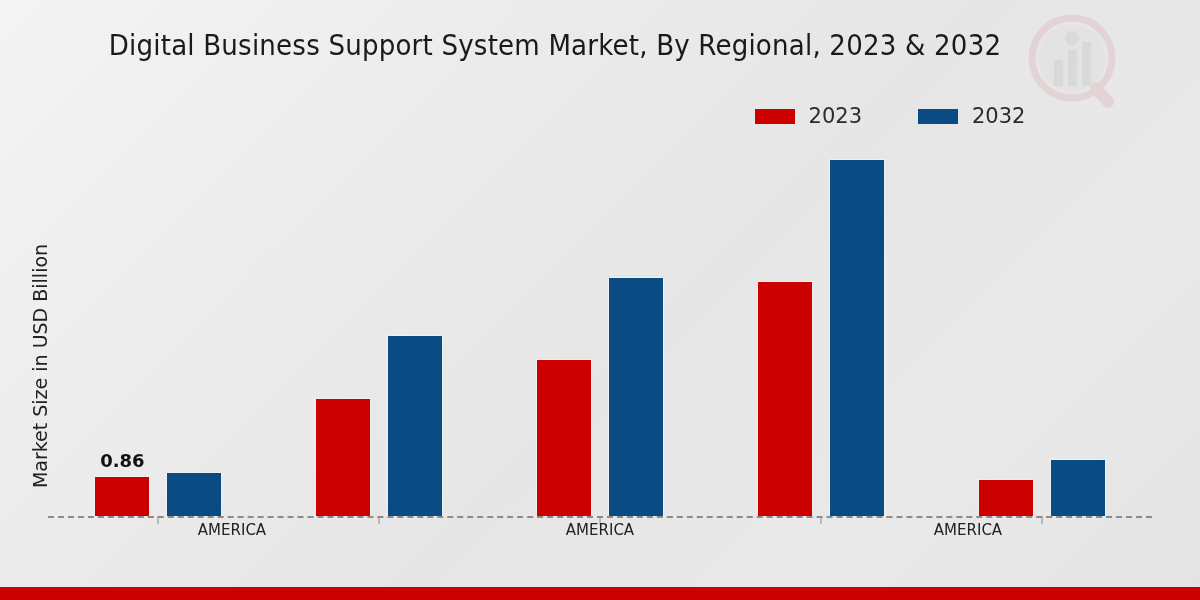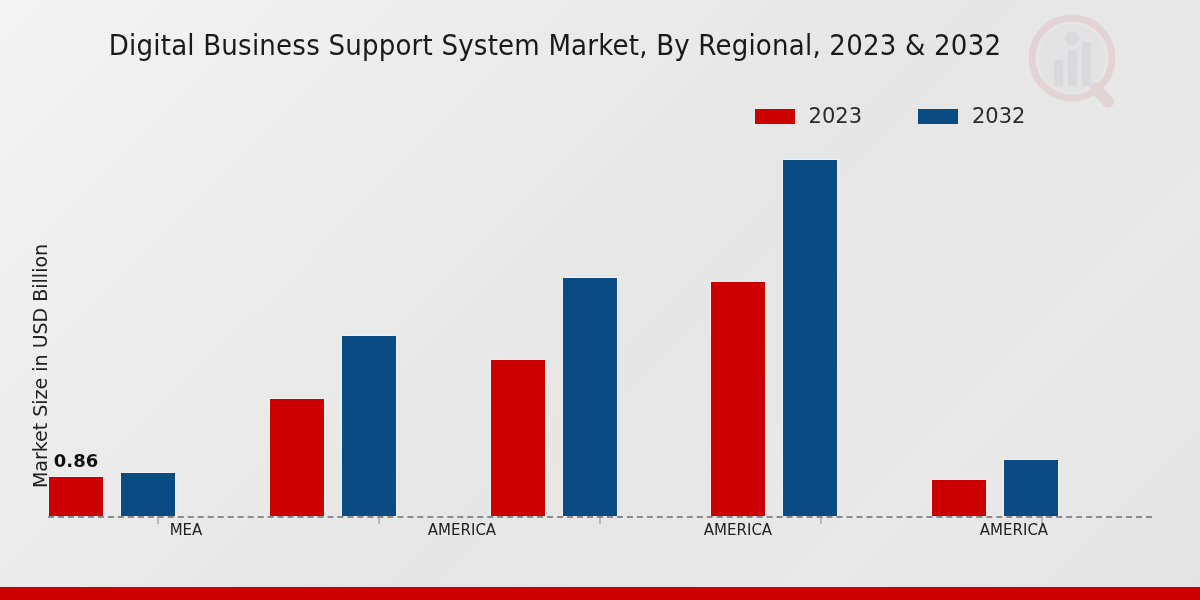--- a/index.html
+++ b/index.html
@@ -112,20 +112,21 @@
     position: relative;
     height: 100%;
   }
   .bars {
     position: absolute;
     left: 0;
     bottom: 0;
     width: 100%;
     height: 100%;
     display: flex;
+    justify-content: center;
     align-items: flex-end;
     gap: 16px;
   }
   .bar {
     width: 56px;
     box-sizing: border-box;
     position: relative;
   }
   .bar.s2023 {
     background: #cc0000;
@@ -259,27 +260,24 @@
         </div>
         <div class="tick"></div>
       </div>
 
     </div>
     <div class="baseline"></div>
   </div>
 
   <div class="cat-labels">
     <div class="cat-label">
-      <span>MEA</span>
+      <span>AMERICA</span>
     </div>
     <div class="cat-label">
       <span>AMERICA</span>
     </div>
     <div class="cat-label">
       <span>AMERICA</span>
     </div>
-    <div class="cat-label">
-      <span>AMERICA</span>
-    </div>
   </div>
 
   <div class="bottom-banner"></div>
 </div>
 
 </body></html>

